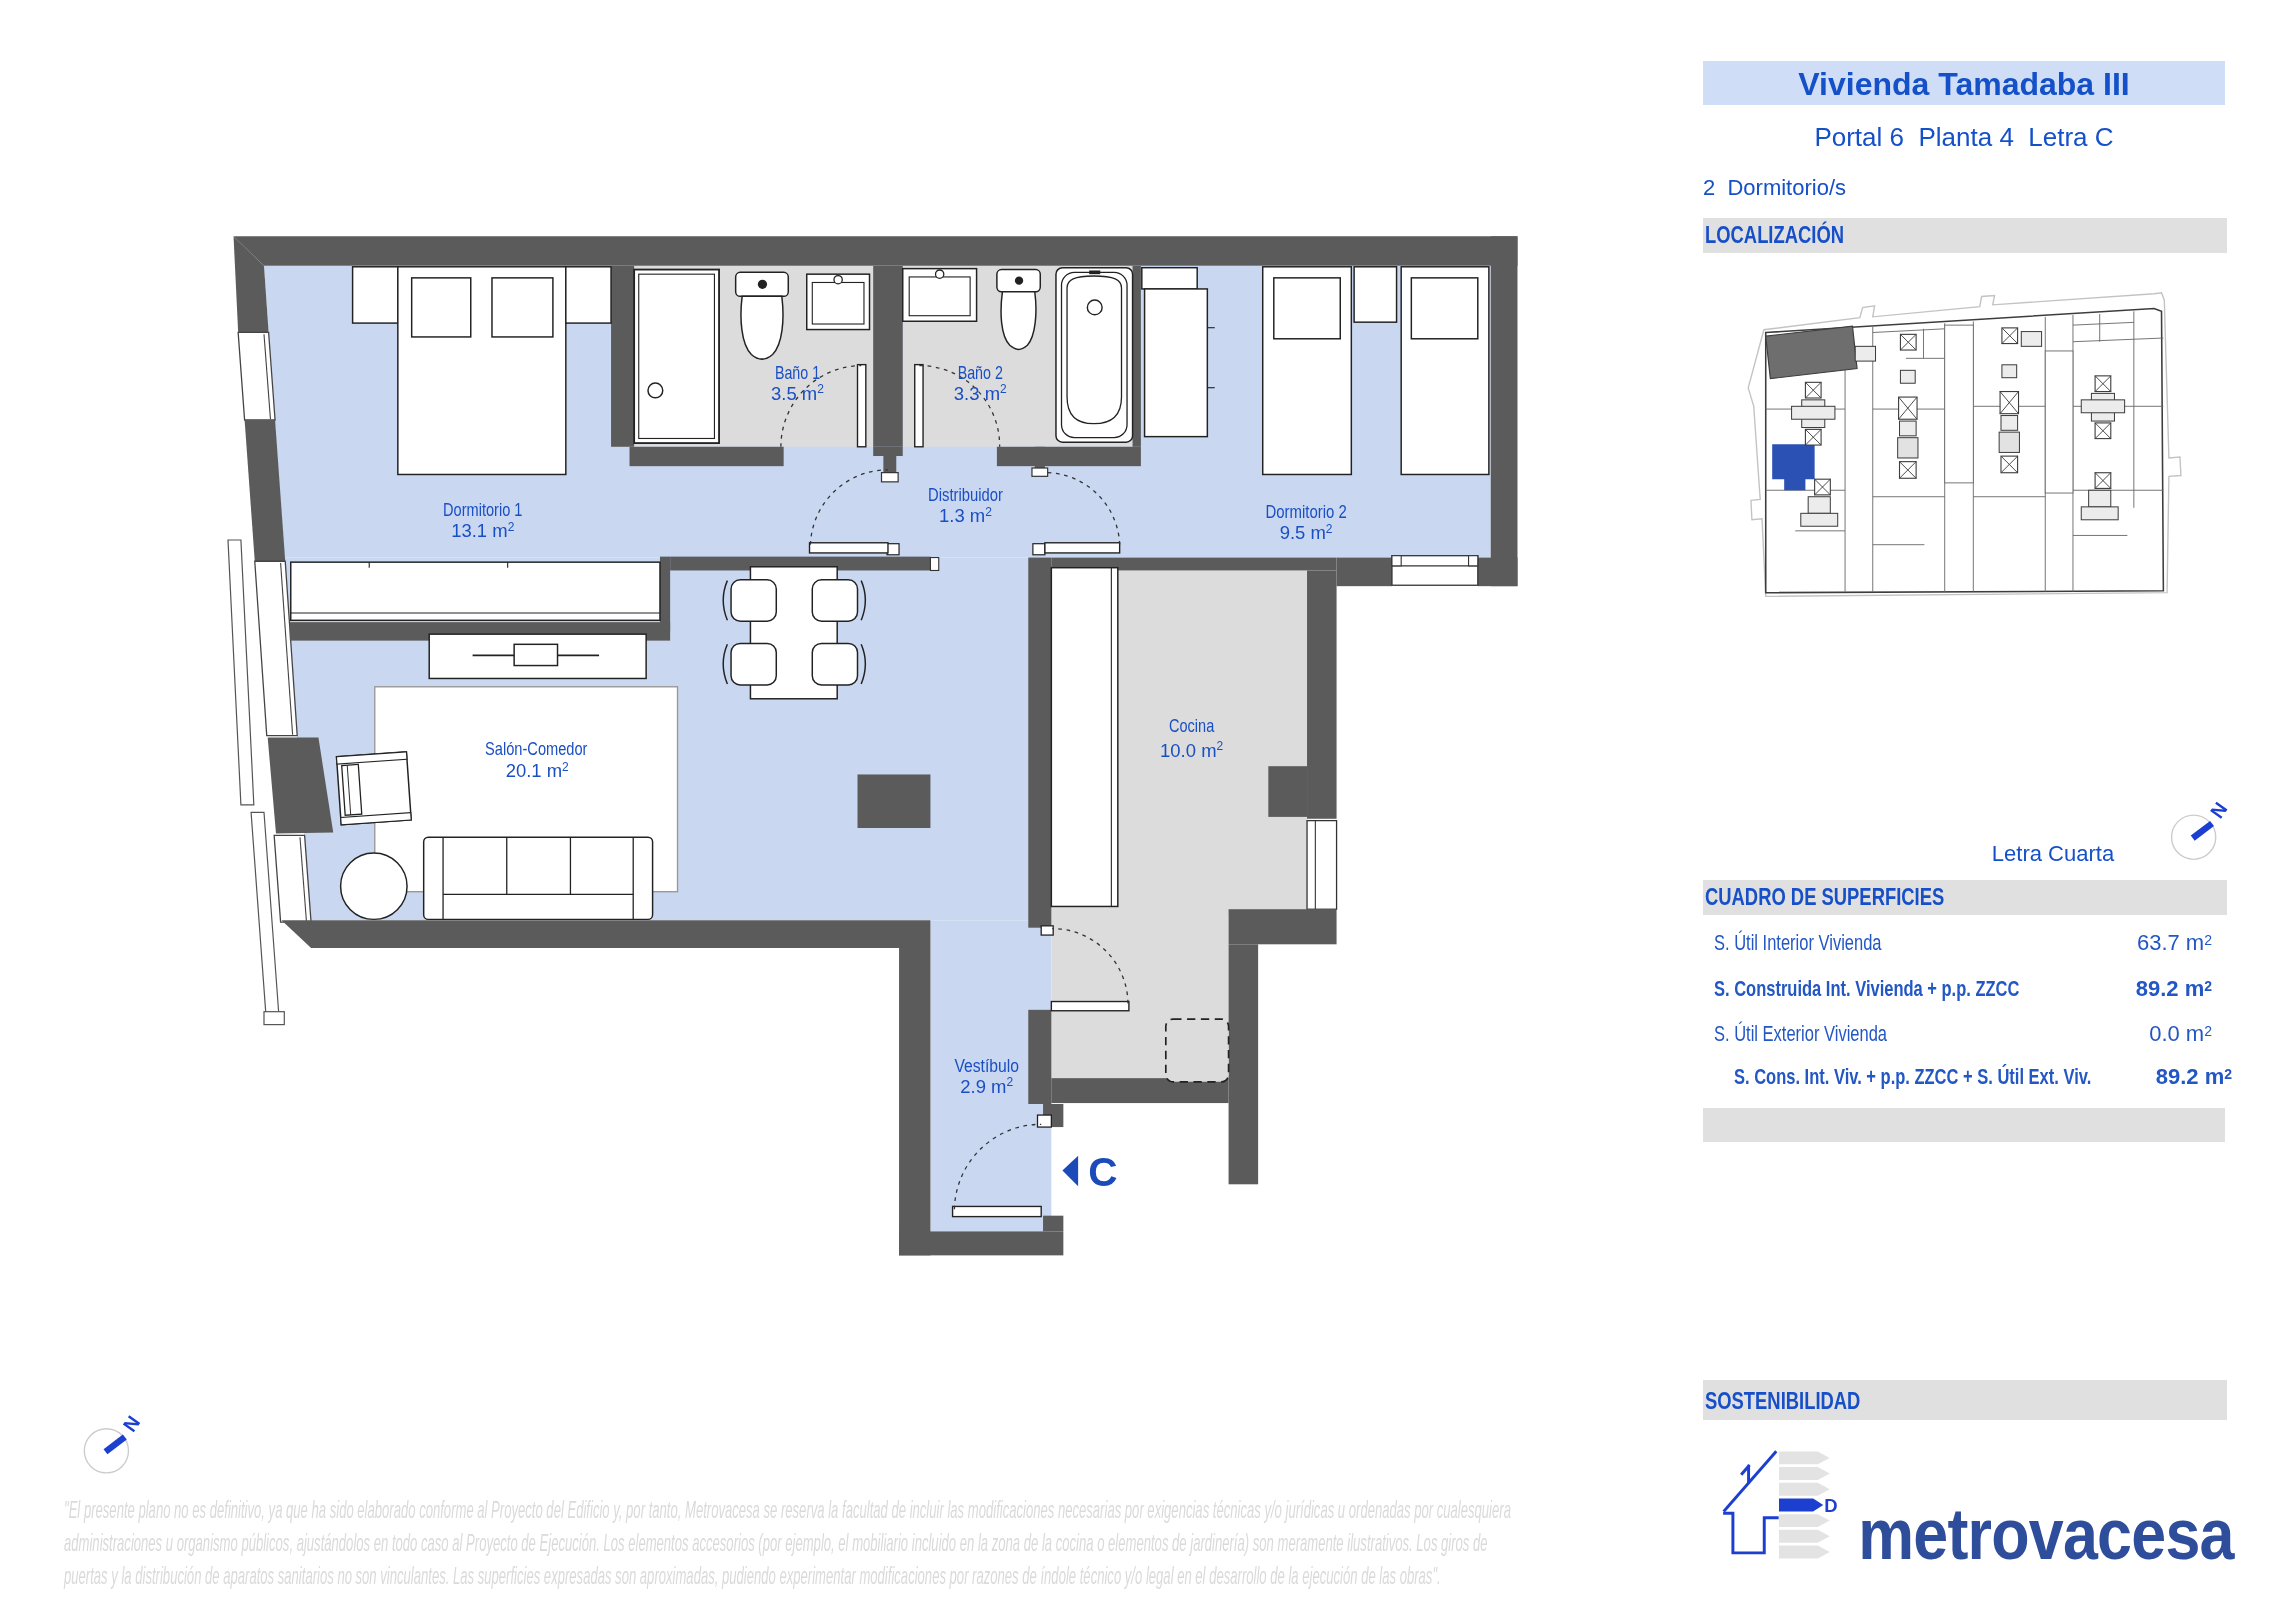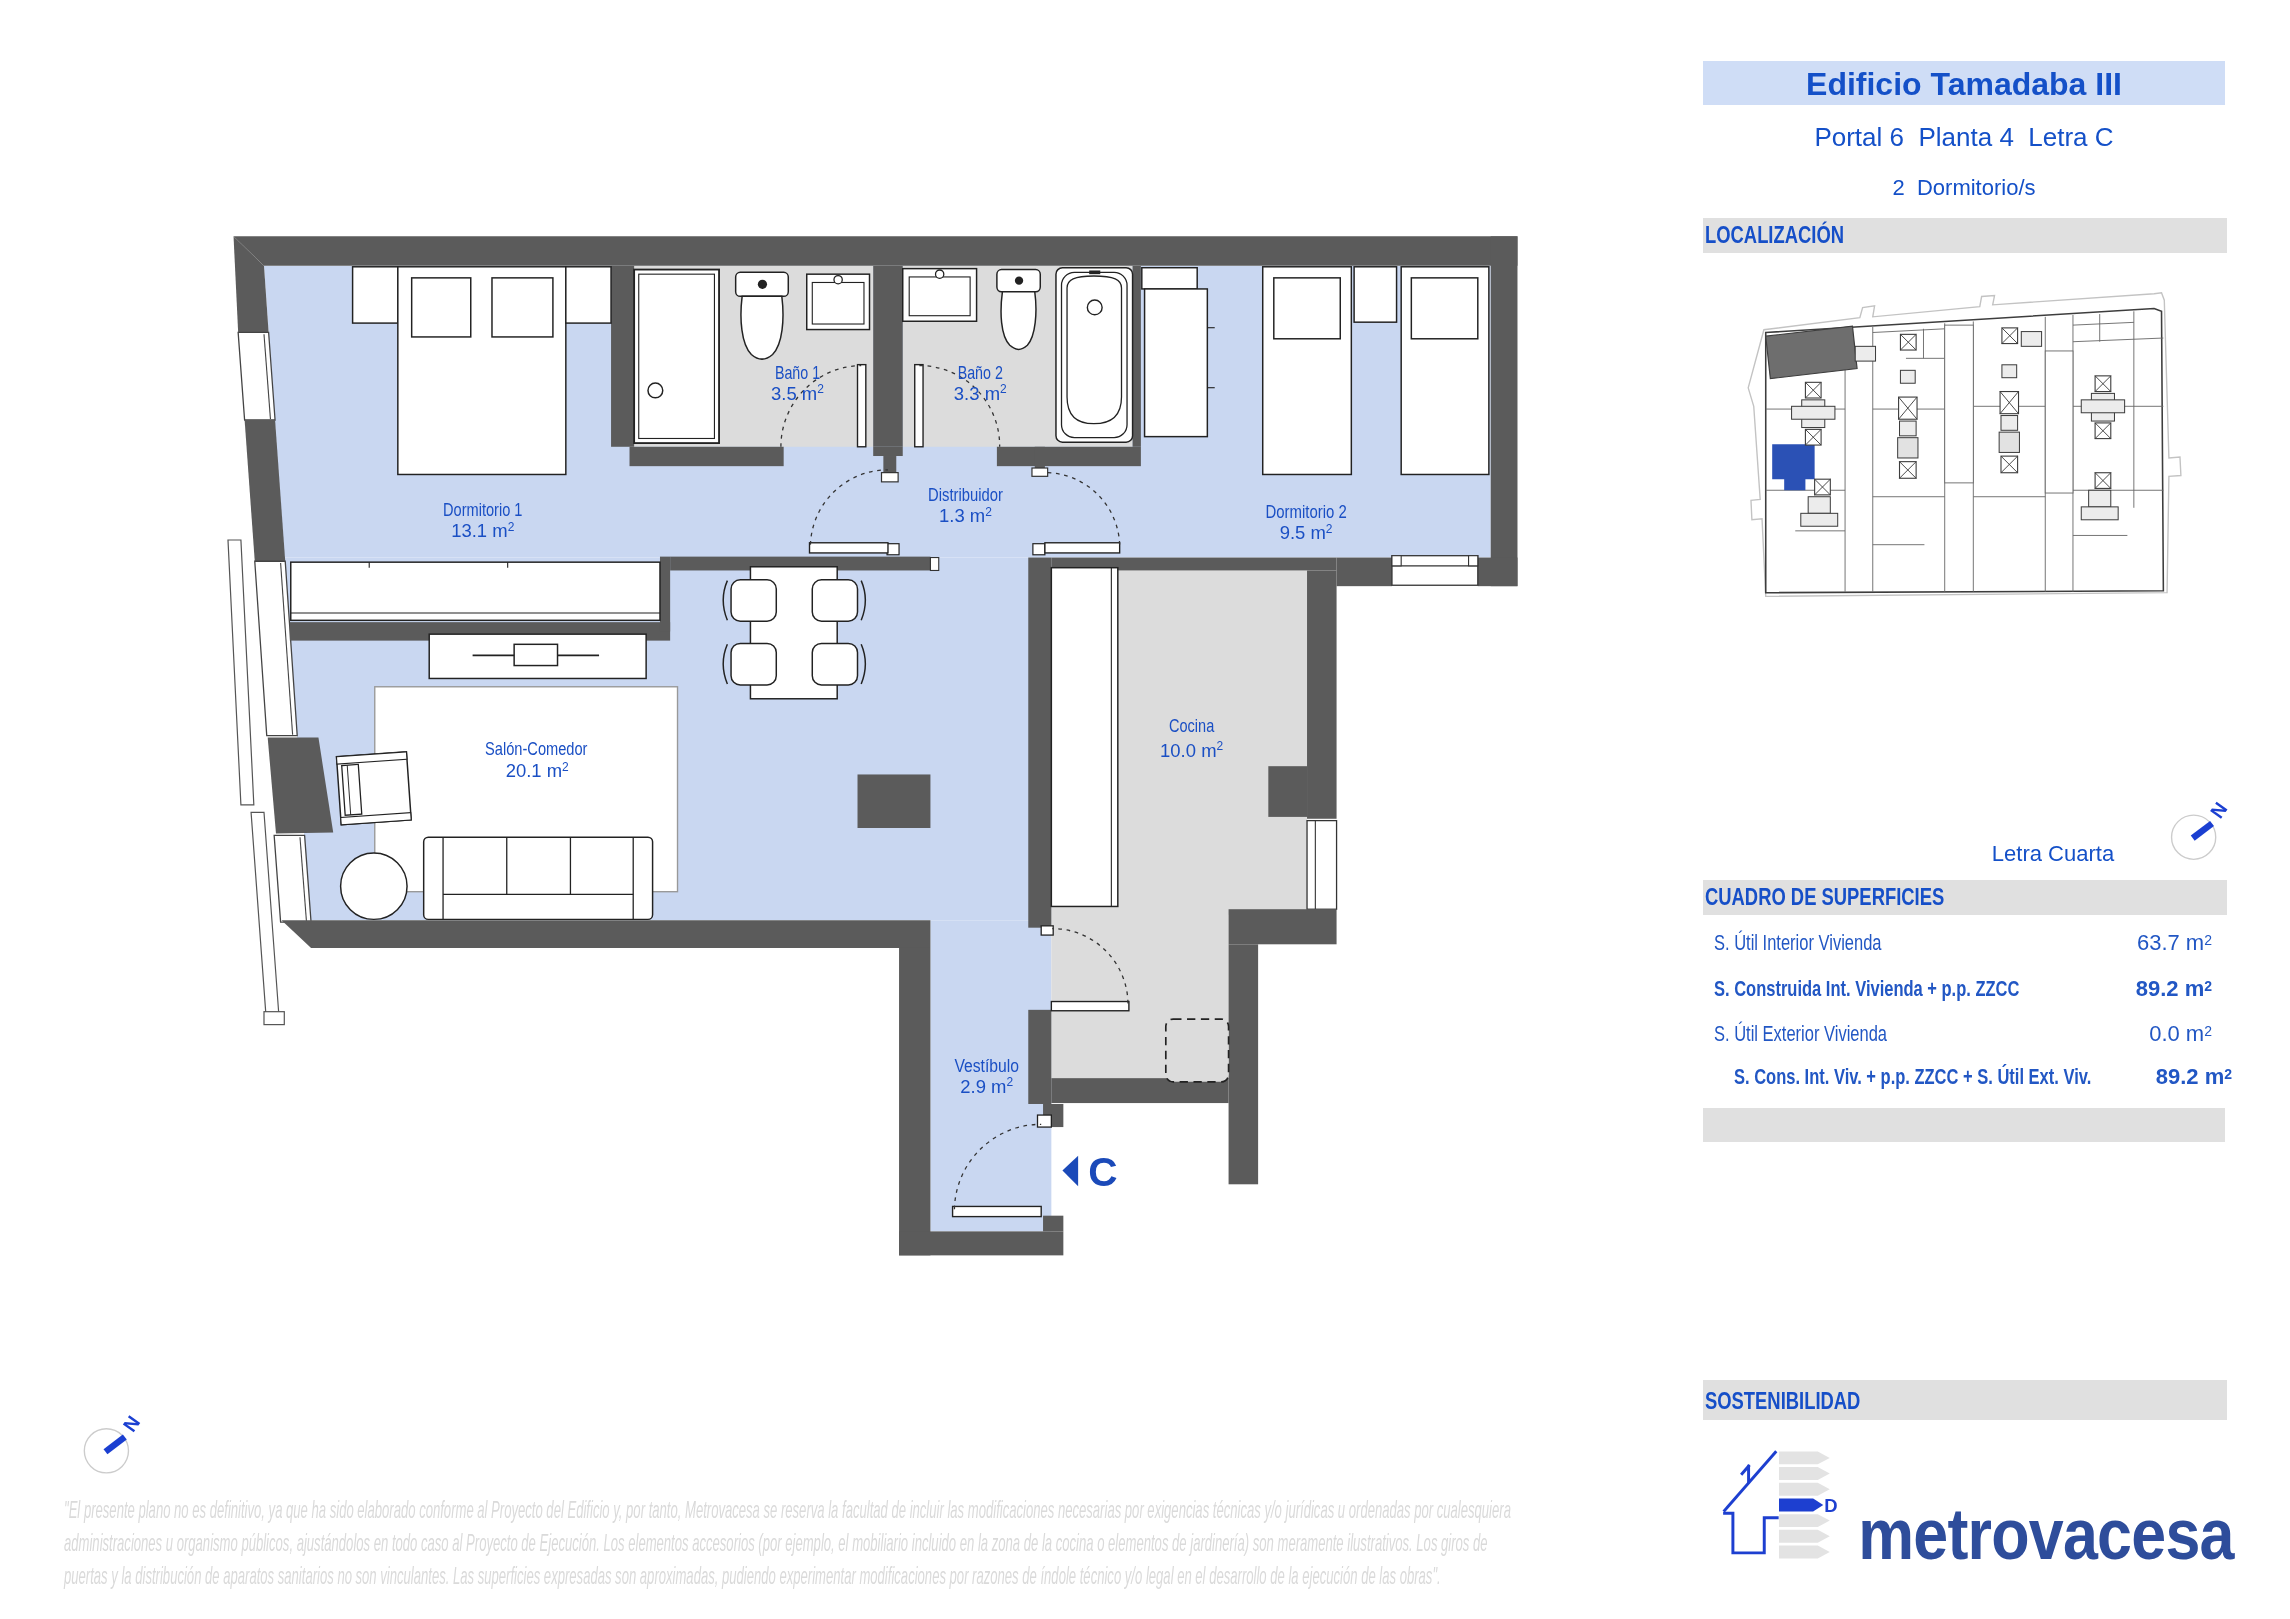--- a/index.html
+++ b/index.html
@@ -427,25 +427,25 @@
     </g>
 
 <g>
       <text x="1069" y="1161" font-size="20" fill="#1a4fc4" text-anchor="middle" textLength="70" lengthAdjust="spacingAndGlyphs" font-family="Liberation Sans, sans-serif">Vestíbulo</text>
 <text x="1069" y="1184" font-size="20" fill="#1a4fc4" text-anchor="middle" font-family="Liberation Sans, sans-serif">2.9 m<tspan font-size="13" dy="-7">2</tspan></text>
     </g>
 </svg>
 
 <div class="band bblue" style="top:61px;height:44px;"></div>
 
-<div class="abs" style="left:1703px;top:66px;width:522px;text-align:center;color:#1450c8;font-weight:bold;font-size:32px;">Edificio Tamadaba III</div>
+<div class="abs" style="left:1703px;top:66px;width:522px;text-align:center;color:#1450c8;font-weight:bold;font-size:32px;">Vivienda Tamadaba III</div>
 
 <div class="abs" style="left:1703px;top:122px;width:522px;text-align:center;color:#1450c8;font-size:26px;">Portal 6&nbsp;&nbsp;Planta 4&nbsp;&nbsp;Letra C</div>
 
-<div class="abs" style="left:1703px;top:175px;width:522px;text-align:center;color:#1450c8;font-size:22px;">2&nbsp;&nbsp;Dormitorio/s</div>
+<div class="abs" style="left:1703px;top:175px;width:522px;text-align:left;color:#1450c8;font-size:22px;">2&nbsp;&nbsp;Dormitorio/s</div>
 
 <div class="band bgray btxt" style="top:218px;height:35px;"><span class="hlbl">LOCALIZACIÓN</span></div>
 
 <svg class="abs" style="left:1703px;top:277px" width="572" height="397" viewBox="0 0 620 430">
 
 <g>
       <polygon points="49,120 66,57 170,44 173,33 186,31 184,43 300,32 302,21 316,20 314,30 489,18 497,17 500,25 505,196 517,195 518,215 505,216 503,342 68,346 64,262 53,263 52,242 62,241 55,140" fill="none" stroke="#c3c3c3" stroke-width="1.5"></polygon>
     </g>
 
 <g>

